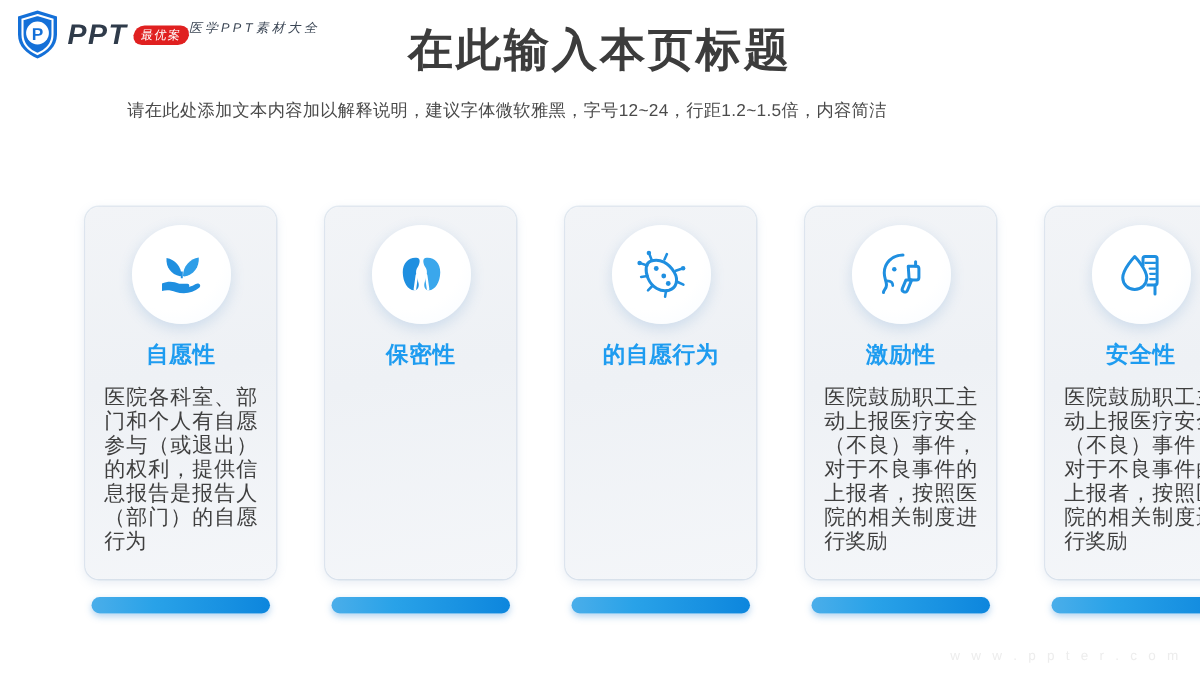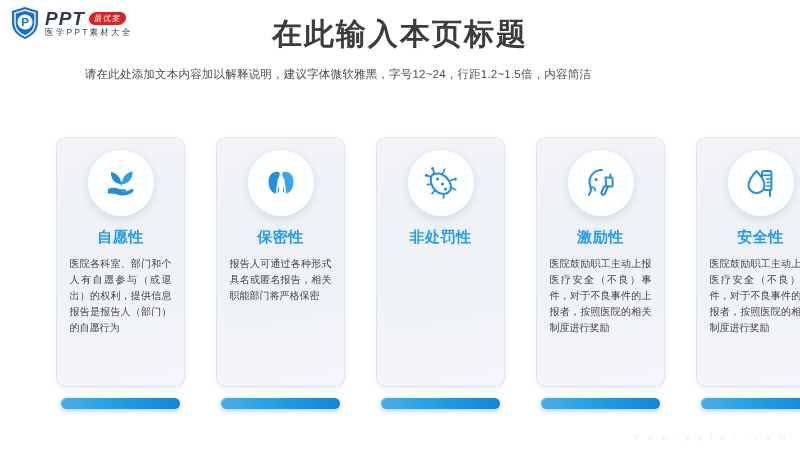--- a/index.html
+++ b/index.html
@@ -26,21 +26,21 @@
   }
   #logo .shield {
     width: 30px;
     height: 34px;
     position: relative;
     flex: none;
   }
   #logo .shield svg { display:block; }
   #logo .wordmark {
     display: flex;
-    flex-direction: column;
+    flex-direction: row;
     gap: 0;
   }
   #logo .wm-top {
     display: flex;
     align-items: center;
     gap: 4px;
   }
   #logo .ppt {
     font-size: 19px;
     font-weight: bold;
@@ -59,20 +59,21 @@
     letter-spacing: 1px;
     transform: skewX(-8deg);
     white-space: nowrap;
   }
   #logo .wm-sub {
     font-size: 8.5px;
     color: #3a4554;
     letter-spacing: 2.2px;
     line-height: 1;
     white-space: nowrap;
+    font-style: italic;
   }
 
   
   #page-title {
     position: absolute;
     top: 16px;
     left: 0;
     width: 800px;
     text-align: center;
     font-size: 30px;
@@ -154,21 +155,21 @@
     margin-top: 13px;
     font-size: 15px;
     font-weight: bold;
     color: #1e9cf0;
     letter-spacing: 0.5px;
     line-height: 1;
   }
   .card-text {
     margin-top: 12px;
     width: 102px;
-    font-size: 10px;
+    font-size: 14px;
     line-height: 16px;
     color: #3f3f3f;
     text-align: justify;
     text-align-last: left;
     letter-spacing: 0px;
   }
 
   
   #footer-watermark {
     position: absolute;
@@ -234,21 +235,20 @@
                    C17.6 30.5 18.6 28 18 25.6 L16.6 20.4 C16.1 18.4 16.4 16.6 17.5 15
                    C19 12.8 19.4 9.4 17.5 9 Z" fill="#1f8fe0"></path>
           <path d="M22.5 9 C28 8 32.5 12 32.5 18.5 C32.5 25 29 30.5 25 30.5
                    C22.4 30.5 21.4 28 22 25.6 L23.4 20.4 C23.9 18.4 23.6 16.6 22.5 15
                    C21 12.8 20.6 9.4 22.5 9 Z" fill="#3aa7ec"></path>
           <path d="M16.9 20.6 L15.6 29.8" stroke="#ffffff" stroke-width="1.7" fill="none" stroke-linecap="round"></path>
           <path d="M23.1 20.6 L24.4 29.8" stroke="#ffffff" stroke-width="1.7" fill="none" stroke-linecap="round"></path>
         </svg>
       </div>
       <div class="card-title">保密性</div>
-      <div class="card-text">报告人可通过各种形式具名或匿名报告，相关职能部门将严格保密</div>
     </div>
     <div class="card-bar"></div>
   </div>
 
   <div class="card">
     <div class="card-body">
       <div class="icon-circle">
         <svg width="40" height="40" viewBox="0 0 40 40">
           <path d="M13 11 C19 9 25 12.5 28.5 18.5 C31.5 23.6 30 29 25 30.5
                    C19.5 32 13.5 28.5 11 22.5 C9 17.6 9.2 12.3 13 11 Z" fill="none" stroke="#1f8fe0" stroke-width="2"></path>
@@ -261,21 +261,21 @@
           <circle cx="5.4" cy="12.3" r="1.5" fill="#1f8fe0"></circle>
           <path d="M10.6 21 L6.4 21.6" stroke="#1f8fe0" stroke-width="1.7" stroke-linecap="round"></path>
           <path d="M22 10 L23.6 6.4" stroke="#1f8fe0" stroke-width="1.7" stroke-linecap="round"></path>
           <path d="M29.5 17.5 L33.4 16.2" stroke="#1f8fe0" stroke-width="1.7" stroke-linecap="round"></path>
           <circle cx="34.4" cy="15.9" r="1.5" fill="#1f8fe0"></circle>
           <path d="M30.8 25 L34.6 26.8" stroke="#1f8fe0" stroke-width="1.7" stroke-linecap="round"></path>
           <path d="M23 31 L22.4 34.8" stroke="#1f8fe0" stroke-width="1.7" stroke-linecap="round"></path>
           <path d="M14 27.5 L11 30.6" stroke="#1f8fe0" stroke-width="1.7" stroke-linecap="round"></path>
         </svg>
       </div>
-      <div class="card-title">非处罚性</div>
+      <div class="card-title">的自愿行为</div>
     </div>
     <div class="card-bar"></div>
   </div>
 
   <div class="card">
     <div class="card-body">
       <div class="icon-circle">
         <svg width="40" height="40" viewBox="0 0 40 40">
           <path d="M21 7 C13.5 7 8.5 12.6 8.5 19 C8.5 22.4 10 24.6 10 27
                    C10 29.6 8 30 8 32" fill="none" stroke="#1f8fe0" stroke-width="2" stroke-linecap="round"></path>

